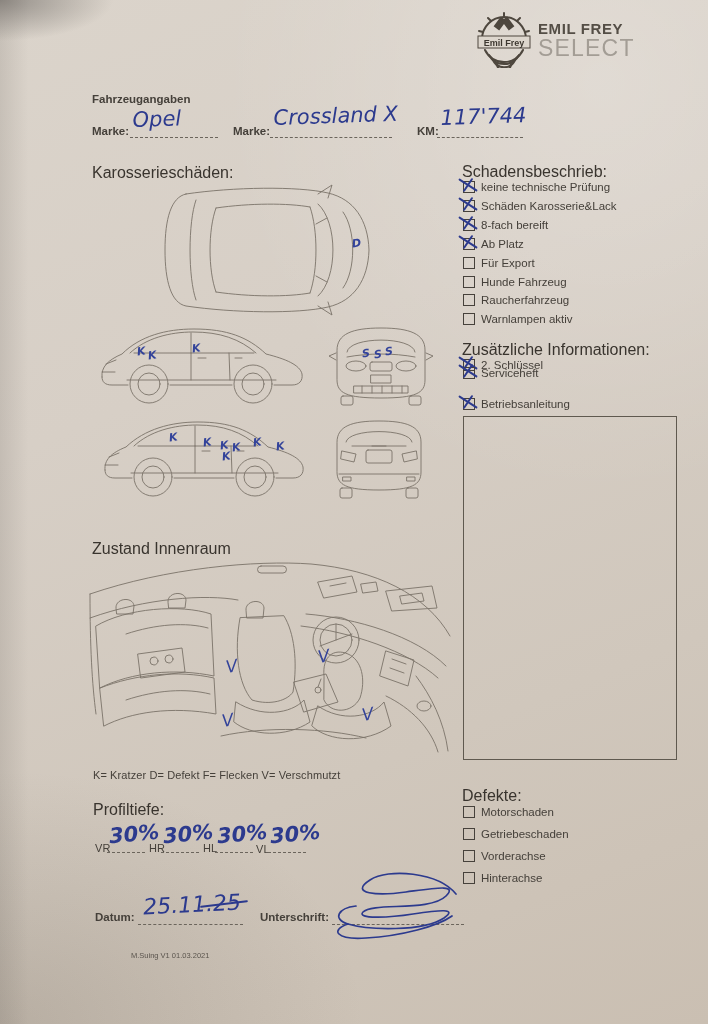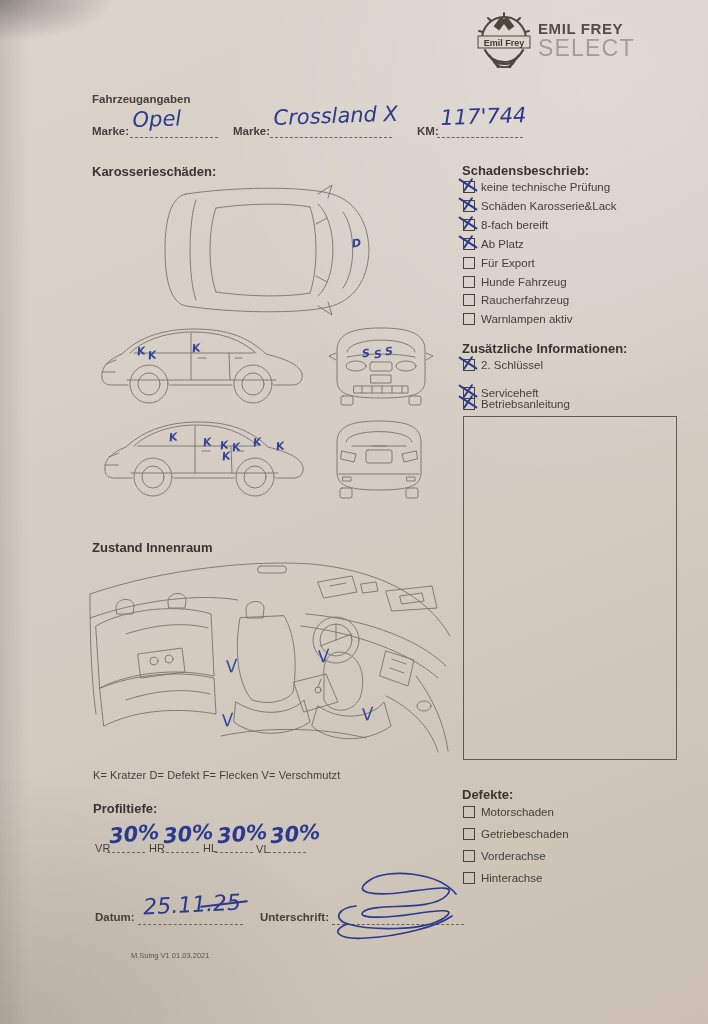--- a/index.html
+++ b/index.html
@@ -16,21 +16,21 @@
     font-family:"Liberation Sans",sans-serif;color:var(--print);
     background:
       radial-gradient(16% 4% at 0% 0%, rgba(88,84,80,.55), rgba(88,84,80,0) 100%),
       linear-gradient(90deg, rgba(80,75,70,.14), rgba(80,75,70,0) 4%),
       radial-gradient(120% 90% at 85% 8%, rgba(255,255,255,.22), rgba(255,255,255,0) 45%),
       radial-gradient(90% 45% at 2% 100%, rgba(96,86,74,.20), rgba(96,86,74,0) 55%),
       linear-gradient(158deg,#dbd4cb 0%,#d7cfc6 35%,#d0c7bc 70%,#cabfb2 100%);
   }
   .abs{position:absolute;}
   .title{font-size:16px;font-weight:bold;letter-spacing:.2px;color:#332f2a;}
-  .h1{font-size:13px;font-weight:bold;color:#39342e;}
+  .h1{font-size:16px;font-weight:normal;color:#39342e;}
   .lbl{font-size:11.5px;font-weight:bold;color:#45403a;}
   .legend{font-size:11px;color:#45403a;letter-spacing:.1px;}
   .small{font-size:7.5px;color:#5a544d;margin-left:36px;}
   .dash{border-bottom:1.6px dashed var(--line);height:0;}
   .hw{font-family:"DejaVu Sans",sans-serif;font-style:italic;color:var(--ink);white-space:nowrap;}
   .hw.big{font-size:21px;transform:rotate(-2deg);transform-origin:left bottom;}
   
   .checkrow{position:absolute;left:463px;display:flex;align-items:flex-start;gap:6px;height:14px;}
   .cb{width:10px;height:10px;border:1.6px solid #46413b;flex:none;position:relative;background:transparent;}
   .ink-x{position:absolute;left:-6px;top:-7px;width:22px;height:20px;display:none;pointer-events:none;}
@@ -214,21 +214,21 @@
     <span class="cl">Warnlampen aktiv</span>
     </div>
 
   <div class="abs h1" style="left:462px;top:341px">Zusätzliche Informationen:</div>
   <div class="checkrow is-checked" style="top:359px">
     <span class="cb">
         <span class="ink-x"></span>
       </span>
     <span class="cl">2. Schlüssel</span>
     </div>
-  <div class="checkrow is-checked" style="top:387px">
+  <div class="checkrow is-checked" style="top:367px">
     <span class="cb">
         <span class="ink-x"></span>
       </span>
     <span class="cl">Serviceheft</span>
     </div>
   <div class="checkrow is-checked" style="top:398px">
     <span class="cb">
         <span class="ink-x"></span>
       </span>
     <span class="cl">Betriebsanleitung</span>

